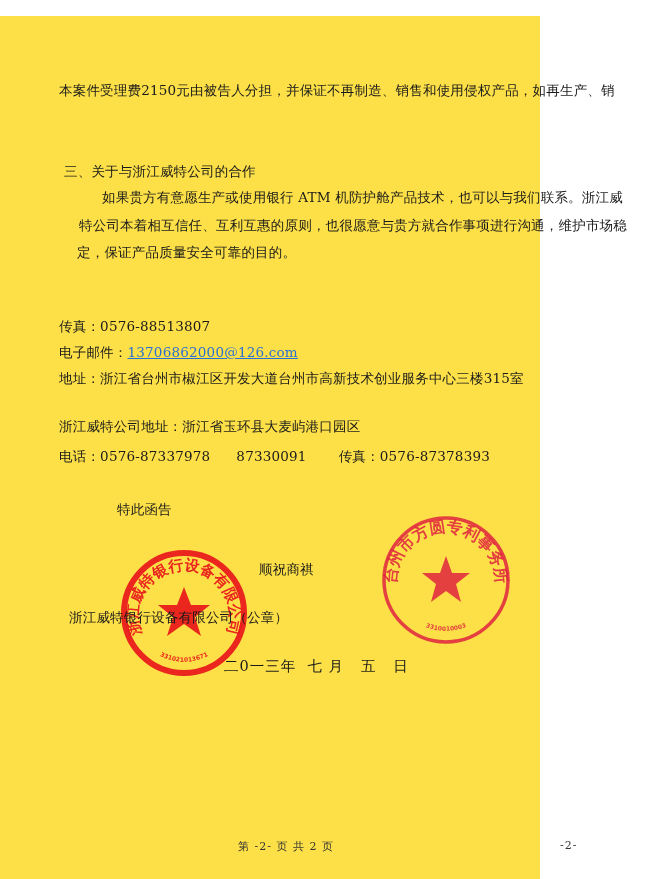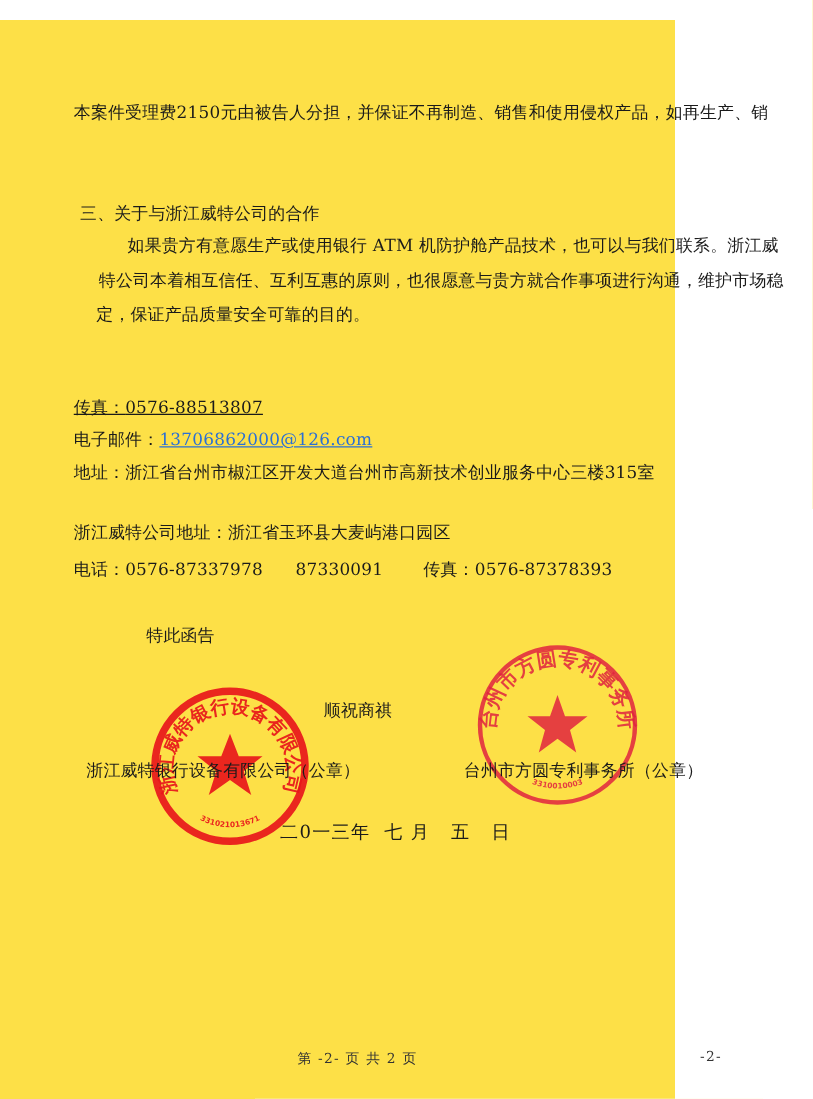--- a/index.html
+++ b/index.html
@@ -22,21 +22,21 @@
 
 <div class="page">
 
   <div class="line" style="left:59px; top:65px;">本案件受理费2150元由被告人分担，并保证不再制造、销售和使用侵权产品，如再生产、销</div>
 
   <div class="line" style="left:64px; top:146px;">三、关于与浙江威特公司的合作</div>
   <div class="line" style="left:86px; top:172px;margin-left:16px;">如果贵方有意愿生产或使用银行 ATM 机防护舱产品技术，也可以与我们联系。浙江威</div>
   <div class="line" style="left:59px; top:200px;margin-left:20px;">特公司本着相互信任、互利互惠的原则，也很愿意与贵方就合作事项进行沟通，维护市场稳</div>
   <div class="line" style="left:59px; top:227px;margin-left:18px;">定，保证产品质量安全可靠的目的。</div>
 
-  <div class="line" style="left:59px; top:301px;text-decoration:underline;">
+  <div class="line" style="left:59px; top:301px;">
     <span>传真：</span><span>0576-88513807</span>
   </div>
   <div class="line" style="left:59px; top:327px;">
     <span>电子邮件：</span><a class="link">13706862000@126.com</a>
   </div>
   <div class="line" style="left:59px; top:353px;">
     <span>地址：</span><span>浙江省台州市椒江区开发大道台州市高新技术创业服务中心三楼315室</span>
   </div>
 
   <div class="line" style="left:59px; top:401px;">
@@ -73,20 +73,19 @@
     <polygon points="70,46 76,63 94,63 80,74 85,92 70,81 55,92 60,74 46,63 64,63" fill="#e0233f" opacity="0.85"></polygon>
     <text class="seal-text" font-size="16" fill="#e0233f" opacity="0.85">
       <textPath href="#arcR" startOffset="50%" text-anchor="middle">台州市方圆专利事务所</textPath>
     </text>
     <text class="seal-text" font-size="6" fill="#e0233f" opacity="0.85">
       <textPath href="#arcRb" startOffset="50%" text-anchor="middle">3310010003</textPath>
     </text>
   </svg>
 
   <div class="line" style="left:69px; top:592px;">浙江威特银行设备有限公司（公章）</div>
-  <div class="line" style="left:371px; top:592px;">台州市方圆专利事务所（公章）</div>
 
   <div class="line" style="left:224px; top:641px; font-size:14.5px; letter-spacing:1px; white-space:pre;">二0一三年  七 月   五   日</div>
 
   <div class="footer" style="left:238px; top:823px;">第 -2- 页 共 2 页</div>
   <div class="footer" style="left:560px; top:823px;">-2-</div>
 
 </div>
 
 </body></html>

